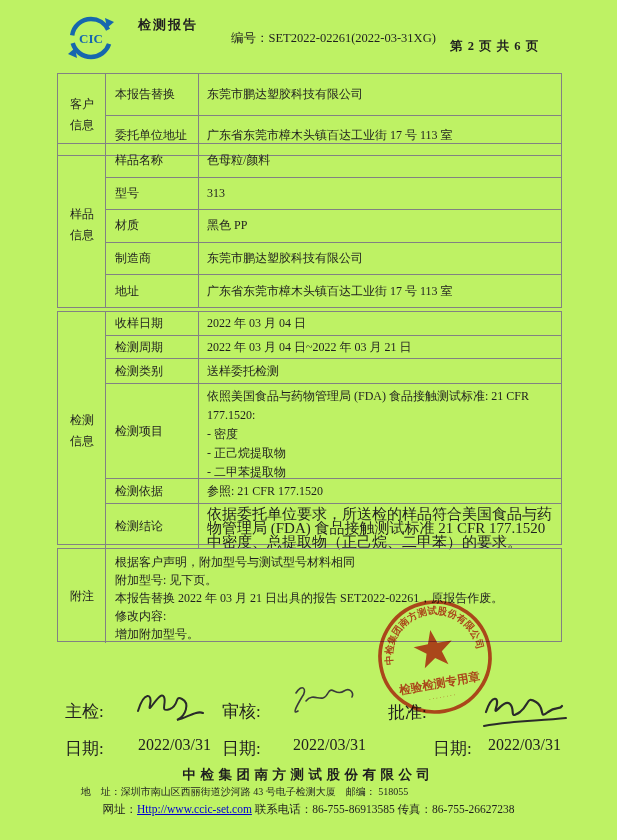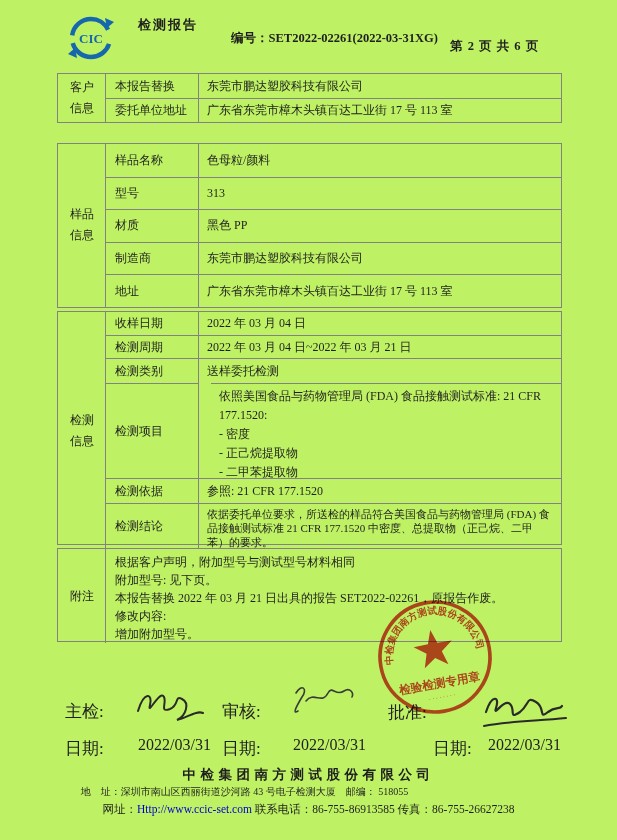--- a/index.html
+++ b/index.html
@@ -2,59 +2,59 @@
 <html><head>
 <meta charset="utf-8">
 <style>
   html,body{margin:0;padding:0;background:#fff;}
   .page{position:relative;width:617px;height:840px;background:#bef264;overflow:hidden;
         font-family:"Liberation Serif","DejaVu Serif",serif;color:#1f1f1f;}
 
   
   .logo{position:absolute;left:58px;top:13px;width:66px;height:50px;}
   .rpt-title{position:absolute;left:138px;top:16px;font-size:13px;font-weight:bold;letter-spacing:2px;}
-  .rpt-no{position:absolute;left:231px;top:30px;font-size:12.5px;font-weight:bold;}
+  .rpt-no{position:absolute;left:231px;top:30px;font-size:12.5px;font-weight:normal;}
   .page-info{position:absolute;left:450px;top:30px;font-size:12.5px;font-weight:bold;letter-spacing:1px;margin-top:8px;}
 
   
   .section{position:absolute;left:57px;width:505px;display:grid;
            grid-template-columns:48px 93px 1fr;border:1px solid #828282;box-sizing:border-box;
            font-size:12px;}
-  .sec-customer{top:73px;height:50px;grid-template-rows:1fr 1fr;}
+  .sec-customer{top:73px;height:83px;grid-template-rows:1fr 1fr;}
   .sec-sample{top:143px;height:165px;grid-template-rows:repeat(5,1fr);}
   .sec-test{top:311px;height:234px;grid-template-rows:23px 23px 25px 95px 25px 1fr;}
   .sec-notes{top:548px;height:94px;grid-template-columns:48px 1fr;grid-template-rows:1fr;}
 
   .gcell{grid-column:1;grid-row:1/-1;border-right:1px solid #828282;display:flex;
          align-items:center;padding-left:12px;box-sizing:border-box;}
   .gcell span{display:block;width:26px;line-height:21px;}
   .flabel{grid-column:2;border-right:1px solid #828282;border-top:1px solid #828282;
           display:flex;align-items:center;padding-left:9px;box-sizing:border-box;}
   .fvalue{grid-column:3;border-top:1px solid #828282;display:flex;align-items:center;
           padding-left:8px;padding-right:6px;box-sizing:border-box;}
   .row1{border-top:none;}
-  .multi{display:block;padding-top:3px;line-height:19px;margin-left:12px;}
-  .tight{display:block;padding-top:3px;line-height:14px;font-size:11px;}
+  .multi{display:block;padding-top:3px;line-height:19px;}
+  .tight{display:block;padding-top:3px;line-height:14px;font-size:15px;}
   .notes-body{grid-column:2;display:block;padding:4px 8px 0 9px;line-height:18px;box-sizing:border-box;}
 
   
   .siglabel{position:absolute;font-size:17px;}
   .sigdate{position:absolute;font-size:16px;}
   .sig-svg{position:absolute;}
 
   
   .stamp{position:absolute;left:377px;top:599px;width:116px;height:116px;
          transform:rotate(-10deg);mix-blend-mode:multiply;opacity:.92;}
 
   
   .foot-company{position:absolute;left:0;top:766px;width:617px;text-align:center;
                 font-size:13.5px;font-weight:bold;letter-spacing:4.5px;}
   .foot-addr{position:absolute;left:0;top:785px;width:489px;text-align:center;font-size:10px;}
   .foot-web{position:absolute;left:0;top:802px;width:617px;text-align:center;font-size:11.5px;}
-  .weblink{color:#0000d0;cursor:pointer;}
+  .weblink{color:#0000d0;text-decoration:underline;cursor:pointer;}
 </style>
 </head>
 <body>
 
 <div class="page">
 
   <svg class="logo" viewBox="0 0 66 50">
     <circle cx="33" cy="25" r="19" fill="none" stroke="#1667ae" stroke-width="4.5" stroke-dasharray="48 8 48 15" stroke-dashoffset="-6"></circle>
     <path d="M47 5 l9 4 -7 6 z" fill="#1667ae"></path>
     <path d="M19 45 l-9 -4 7 -6 z" fill="#1667ae"></path>

